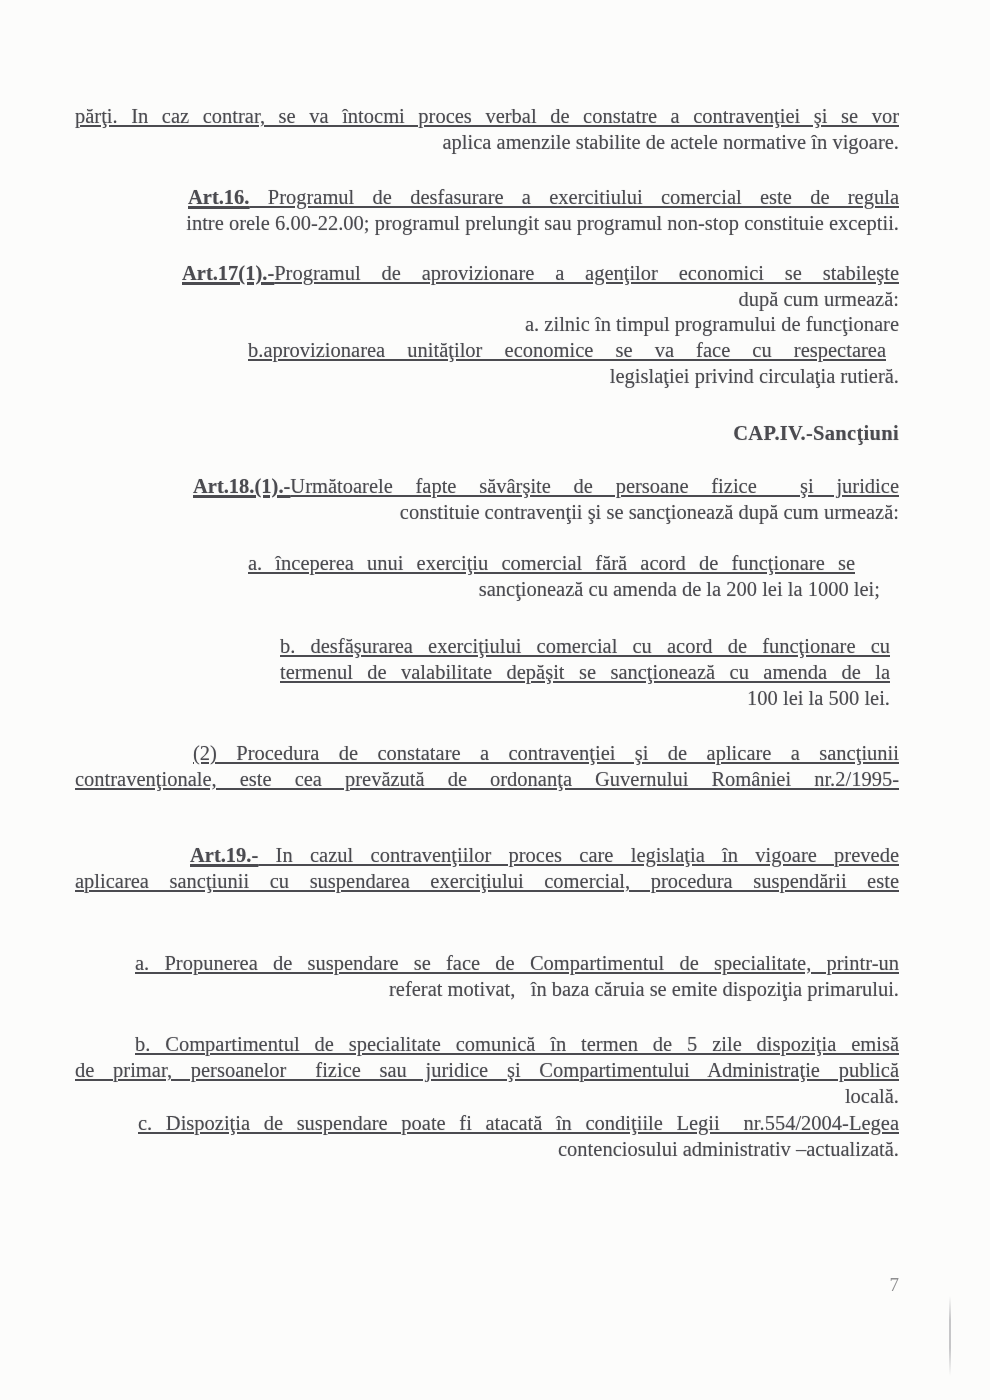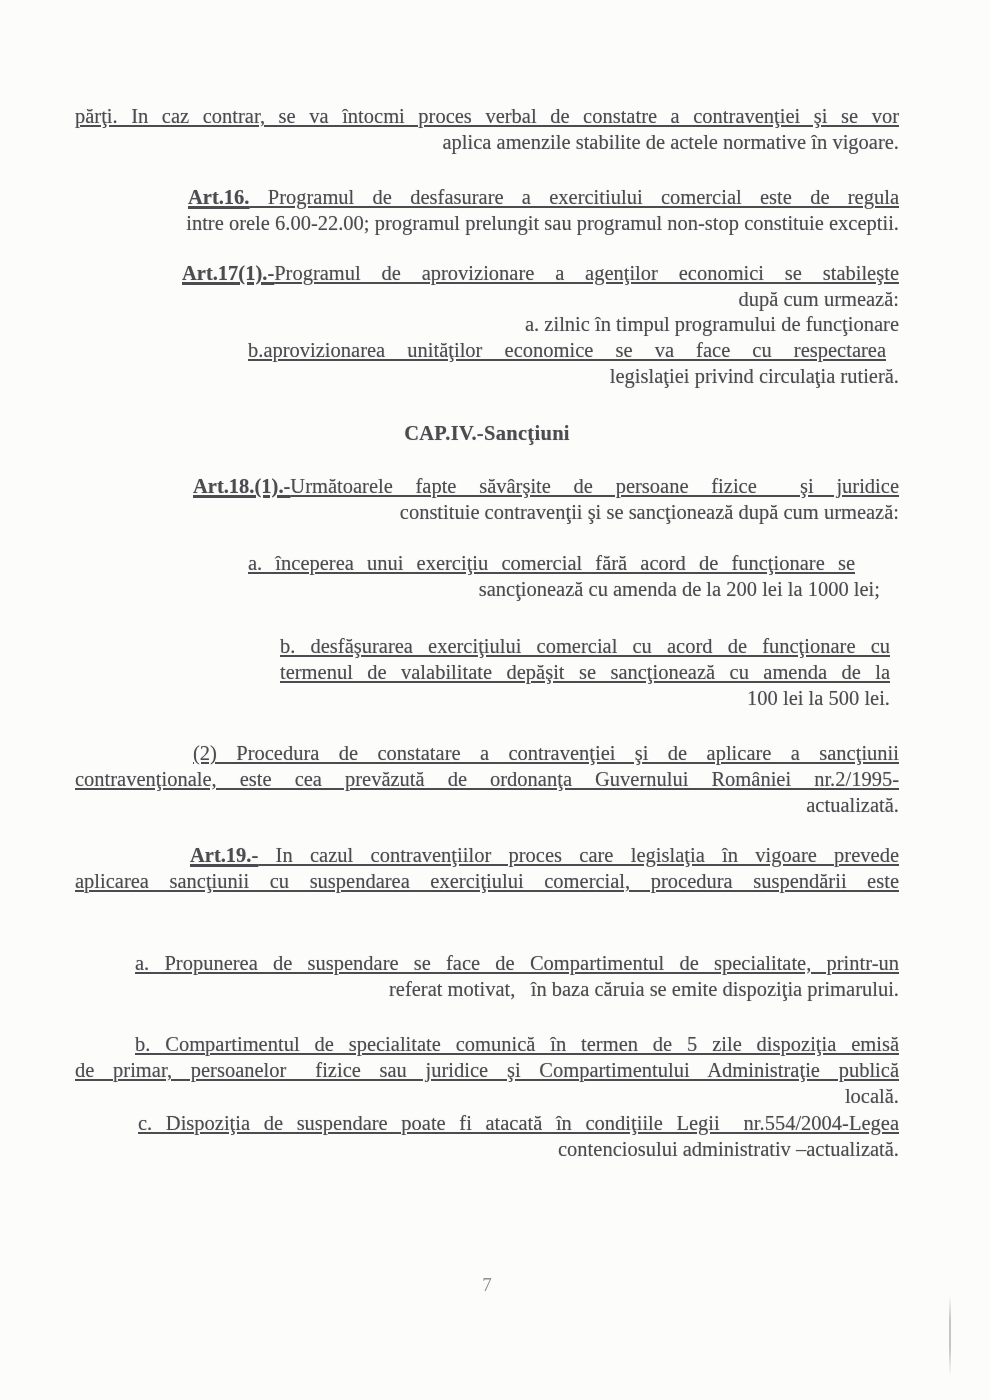--- a/index.html
+++ b/index.html
@@ -10,21 +10,21 @@
     background:var(--paper,#fcfcfb);
     font-family:"Liberation Serif","DejaVu Serif",serif;
     color:var(--ink,#4b4b50);
     font-size:20.5px;
     line-height:26px;
     overflow:hidden;
     text-shadow:0 0 1px rgba(84,84,90,.40);
   }
   .line{position:absolute;left:75px;width:824px;text-align:right;}
   .jf{text-align:justify;text-align-last:justify;text-decoration:underline;}
-  .ctr{text-align:center;}
+  .ctr{text-align:right;}
   .ref{
     font-weight:700;
     text-decoration:underline;
     text-underline-offset:3px;
     text-decoration-thickness:1.5px;
   }
   .heading{font-weight:700;letter-spacing:.3px;}
   .pageno{font-size:19px;color:var(--page-number-color,#8e8e90);text-shadow:none;}
   .scanline{
     position:absolute;left:949px;top:1296px;width:2px;height:80px;
@@ -55,21 +55,20 @@
 
   <div class="line" style="top:499px">constituie contravenţii şi se sancţionează după cum urmează:</div>
   <div class="line" style="top:576px;left:280px;width:600px">sancţionează cu amenda de la 200 lei la 1000 lei;</div>
 
   <div class="line jf" style="top:659px;left:280px;width:610px">termenul de valabilitate depăşit se sancţionează cu amenda de la</div>
   <div class="line jf" style="top:633px;left:280px;width:610px">b. desfăşurarea exerciţiului comercial cu acord de funcţionare cu</div>
   <div class="line" style="top:685px;left:280px;width:610px">100 lei la 500 lei.</div>
 
   <div class="line jf" style="top:740px;text-indent:118px">(2) Procedura de constatare a contravenţiei şi de aplicare a sancţiunii</div>
   <div class="line jf" style="top:766px">contravenţionale, este cea prevăzută de ordonanţa Guvernului României nr.2/1995-</div>
-  <div class="line" style="top:792px">actualizată.</div>
 
   <div class="line jf" style="top:842px;text-indent:115px"><span class="ref">Art.19.-</span><span> In cazul contravenţiilor proces care legislaţia în vigoare prevede</span></div>
   <div class="line jf" style="top:868px">aplicarea sancţiunii cu suspendarea exerciţiului comercial, procedura suspendării este</div>
 
   <div class="line jf" style="top:950px;text-indent:60px">a. Propunerea de suspendare se face de Compartimentul de specialitate, printr-un</div>
   <div class="line" style="top:976px">referat motivat,  în baza căruia se emite dispoziţia primarului.</div>
 
   <div class="line jf" style="top:1031px;text-indent:60px">b. Compartimentul de specialitate comunică în termen de 5 zile dispoziţia emisă</div>
   <div class="line jf" style="top:1057px">de primar, persoanelor  fizice sau juridice şi Compartimentului Administraţie publică</div>
   <div class="line" style="top:1083px">locală.</div>

